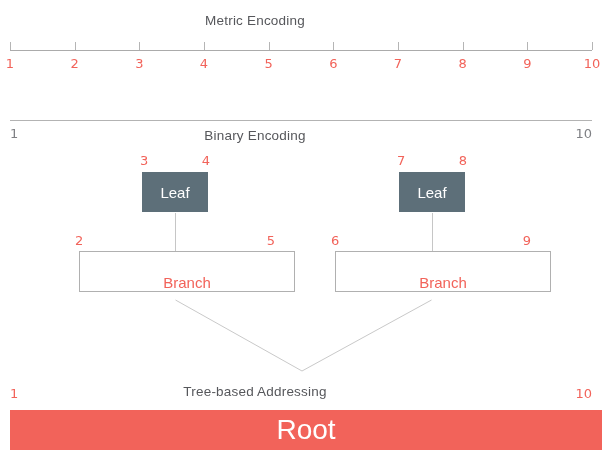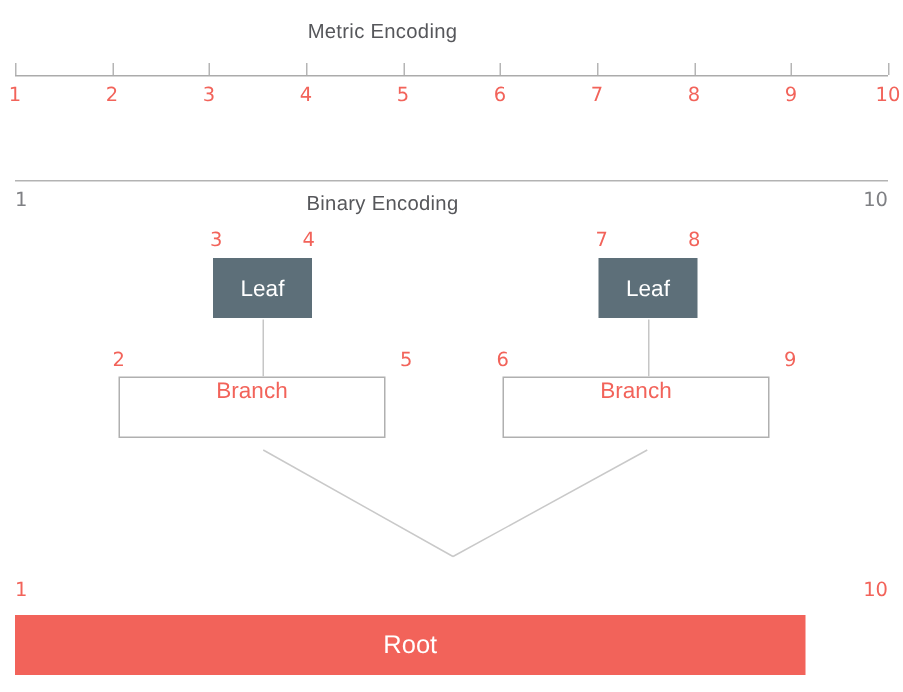--- a/index.html
+++ b/index.html
@@ -29,33 +29,33 @@
   .edge-label-left  { position:absolute; left:10px;  top:127px; }
   .edge-label-right { position:absolute; right:10px; top:127px; text-align:right; }
 
   
   .node-nums { position:absolute; display:flex; justify-content:space-between; height:16px; }
   .leaf {
     position:absolute; width:66px; height:40px; background:var(--node-fill);
     color:#ffffff; font-size:15px; display:flex; align-items:center; justify-content:center;
   }
   .branch {
-    position:absolute; width:178px; height:41px; box-sizing:border-box;
+    position:absolute; width:216px; height:41px; box-sizing:border-box;
     background:#ffffff; border:1px solid #b0b0b0; color:var(--accent);
-    font-size:15px; display:flex; align-items:flex-start; justify-content:center;
+    font-size:15px; display:flex; align-items:flex-end; justify-content:center;
   }
   .vline { position:absolute; width:1px; height:38px; background:#c6c6c6; }
   .lines-svg { position:absolute; left:0; top:0; }
 
   
   .bottom-label-left  { position:absolute; left:10px;  top:387px; }
   .bottom-label-right { position:absolute; right:10px; top:387px; text-align:right; }
   .root-bar {
-    position:absolute; left:10px; top:410px; width:527px; height:40px;
-    background:var(--accent); color:#ffffff; font-size:17px;
+    position:absolute; left:10px; top:410px; width:592px; height:40px;
+    background:var(--accent); color:#ffffff; font-size:28px;
     display:flex; align-items:center; justify-content:center;
   }
 </style>
 </head>
 <body>
 
 <div class="canvas" style="--accent: #f2635a; --node-fill: #5d6f79; --title-gray: #56575b; --label-gray: #7f8084; --line-gray: #b5b5b5;">
 
   <div class="section-title" style="top:13px;">Metric Encoding</div>
   <div class="ruler-ticks">
@@ -121,19 +121,20 @@
   </div>
   <div class="branch" style="left:335px; top:251px;">
     <span>Branch</span>
   </div>
 
   <svg class="lines-svg" width="602" height="461">
     <line x1="175.5" y1="300" x2="302" y2="371" stroke="#c9c9c9" stroke-width="1"></line>
     <line x1="431.5" y1="300" x2="302" y2="371" stroke="#c9c9c9" stroke-width="1"></line>
   </svg>
 
+  <div class="section-title" style="top:384px;">Tree-based Addressing</div>
   <div class="bottom-label-left num accent">1</div>
   <div class="bottom-label-right num accent">10</div>
   <div class="root-bar">
     <span>Root</span>
   </div>
 
 </div>
 
 </body></html>

